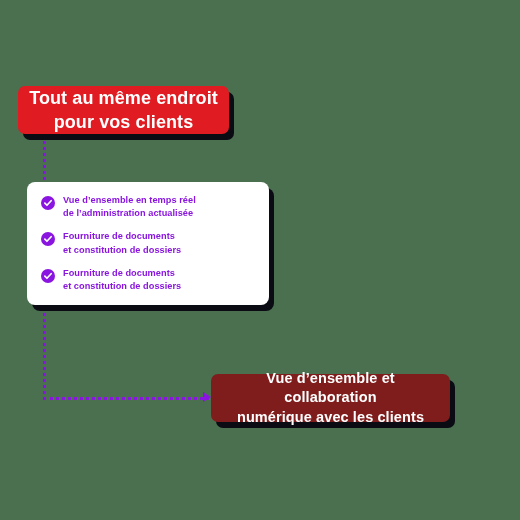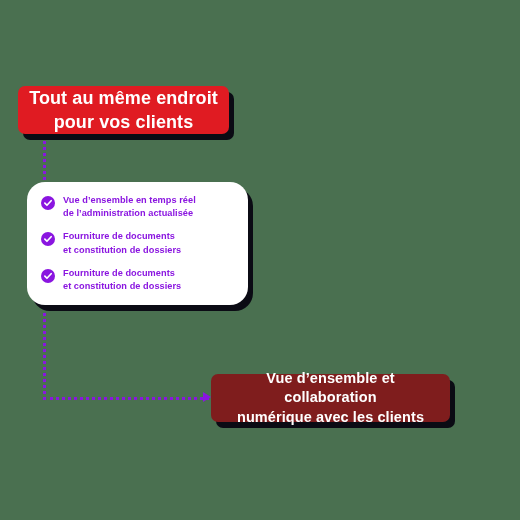--- a/index.html
+++ b/index.html
@@ -98,24 +98,24 @@
     font-weight: bold;
     line-height: 1.35;
     letter-spacing: .1px;
     padding: 0 8px;
   }
 
   #list-card {
     position: absolute;
     left: 27px;
     top: 182px;
-    width: 221px;
+    width: 242px;
     height: 123px;
     background: #ffffff;
-    border-radius: 18px;
+    border-radius: 8px;
     box-shadow: 5px 6px 0 0 #0b0b14;
     z-index: 3;
     box-sizing: border-box;
     padding: 12px 14px 12px 14px;
     display: flex;
     flex-direction: column;
     justify-content: space-between;
   }
 
   .list-item {

